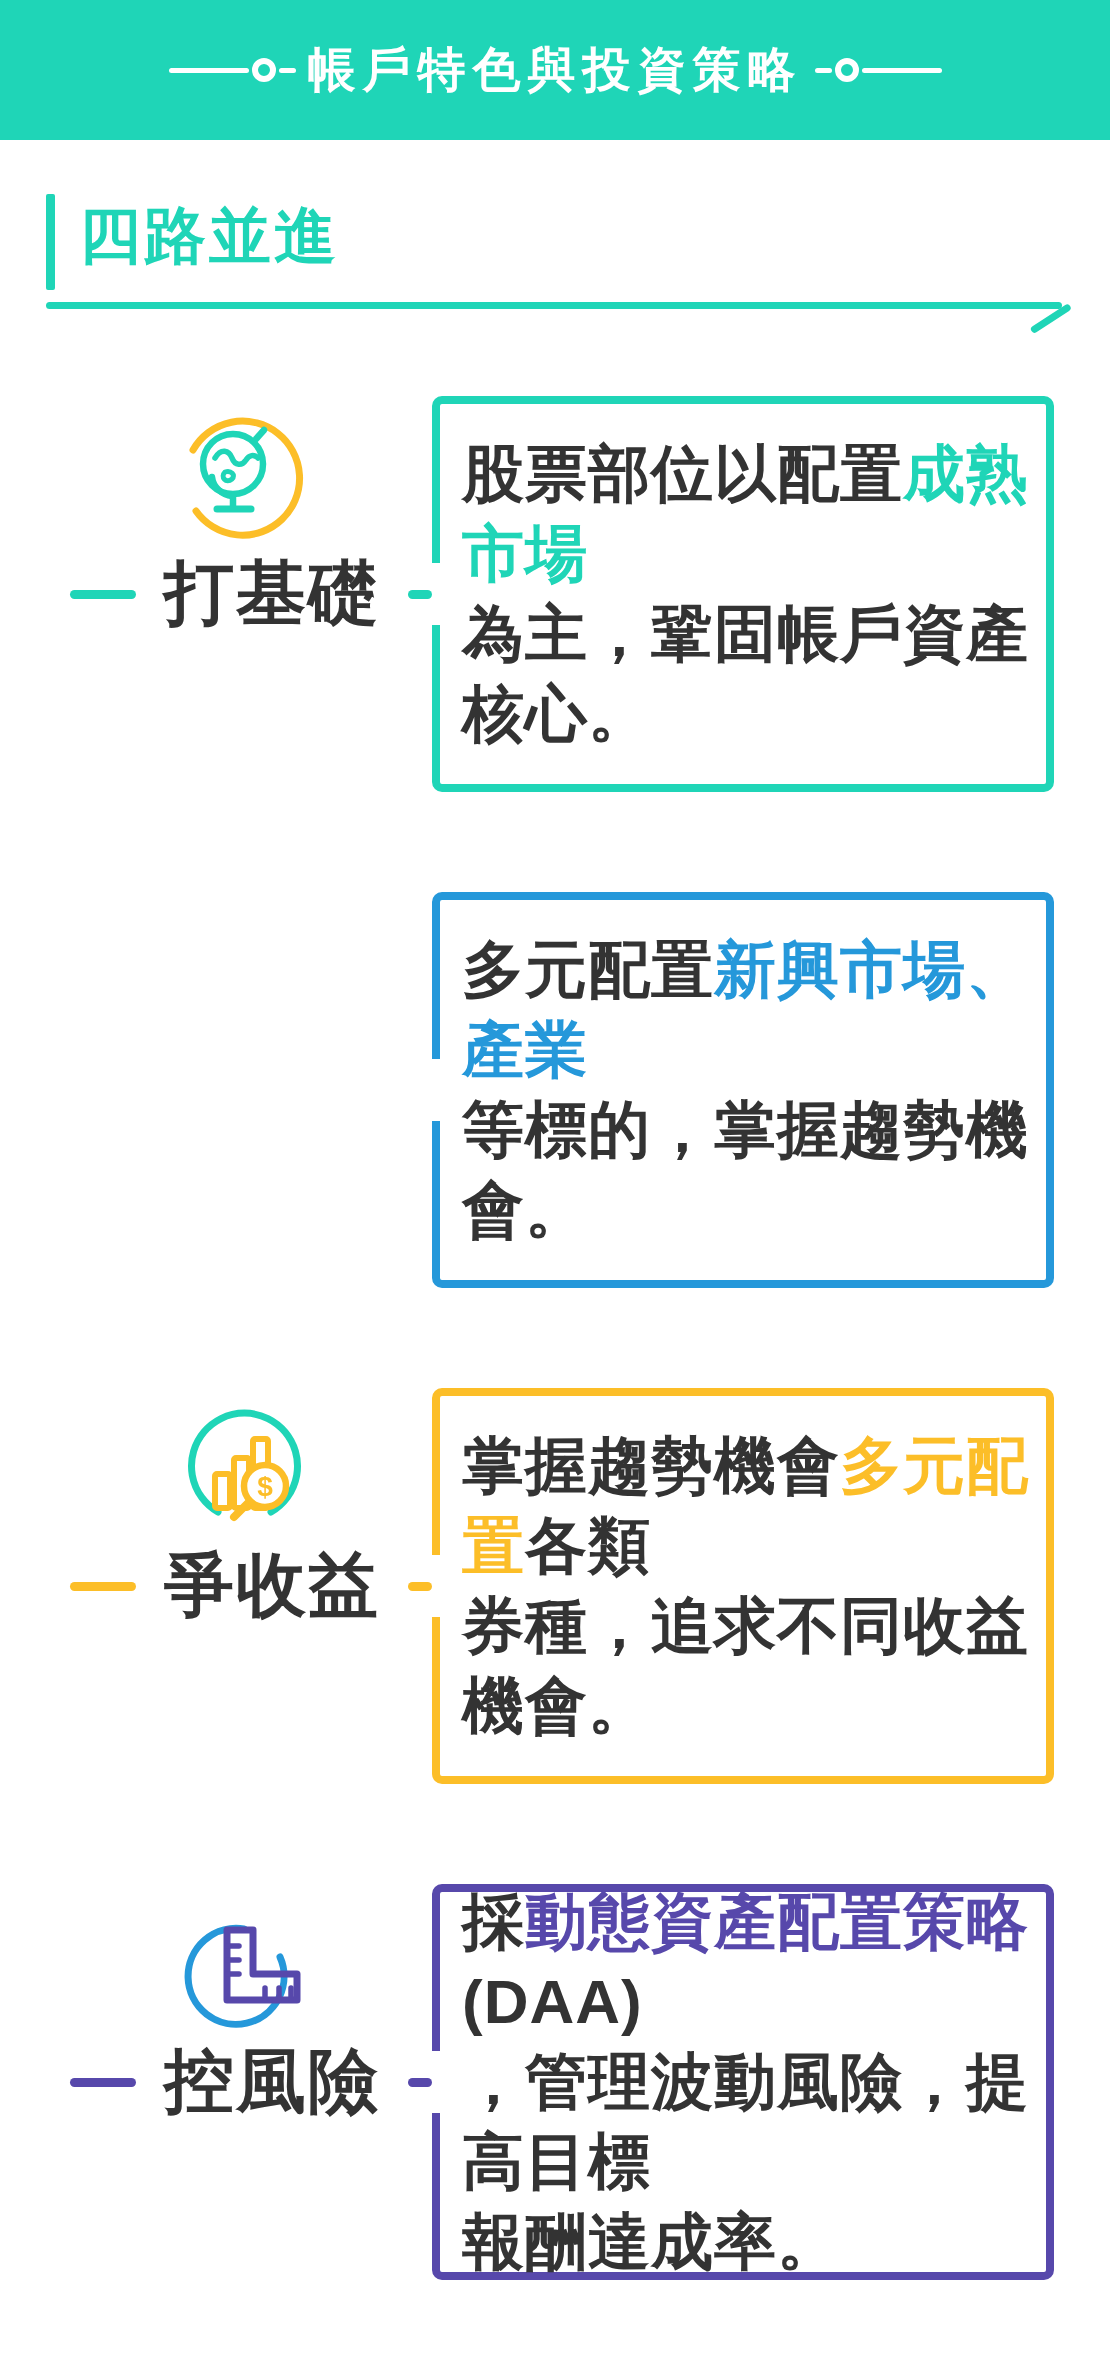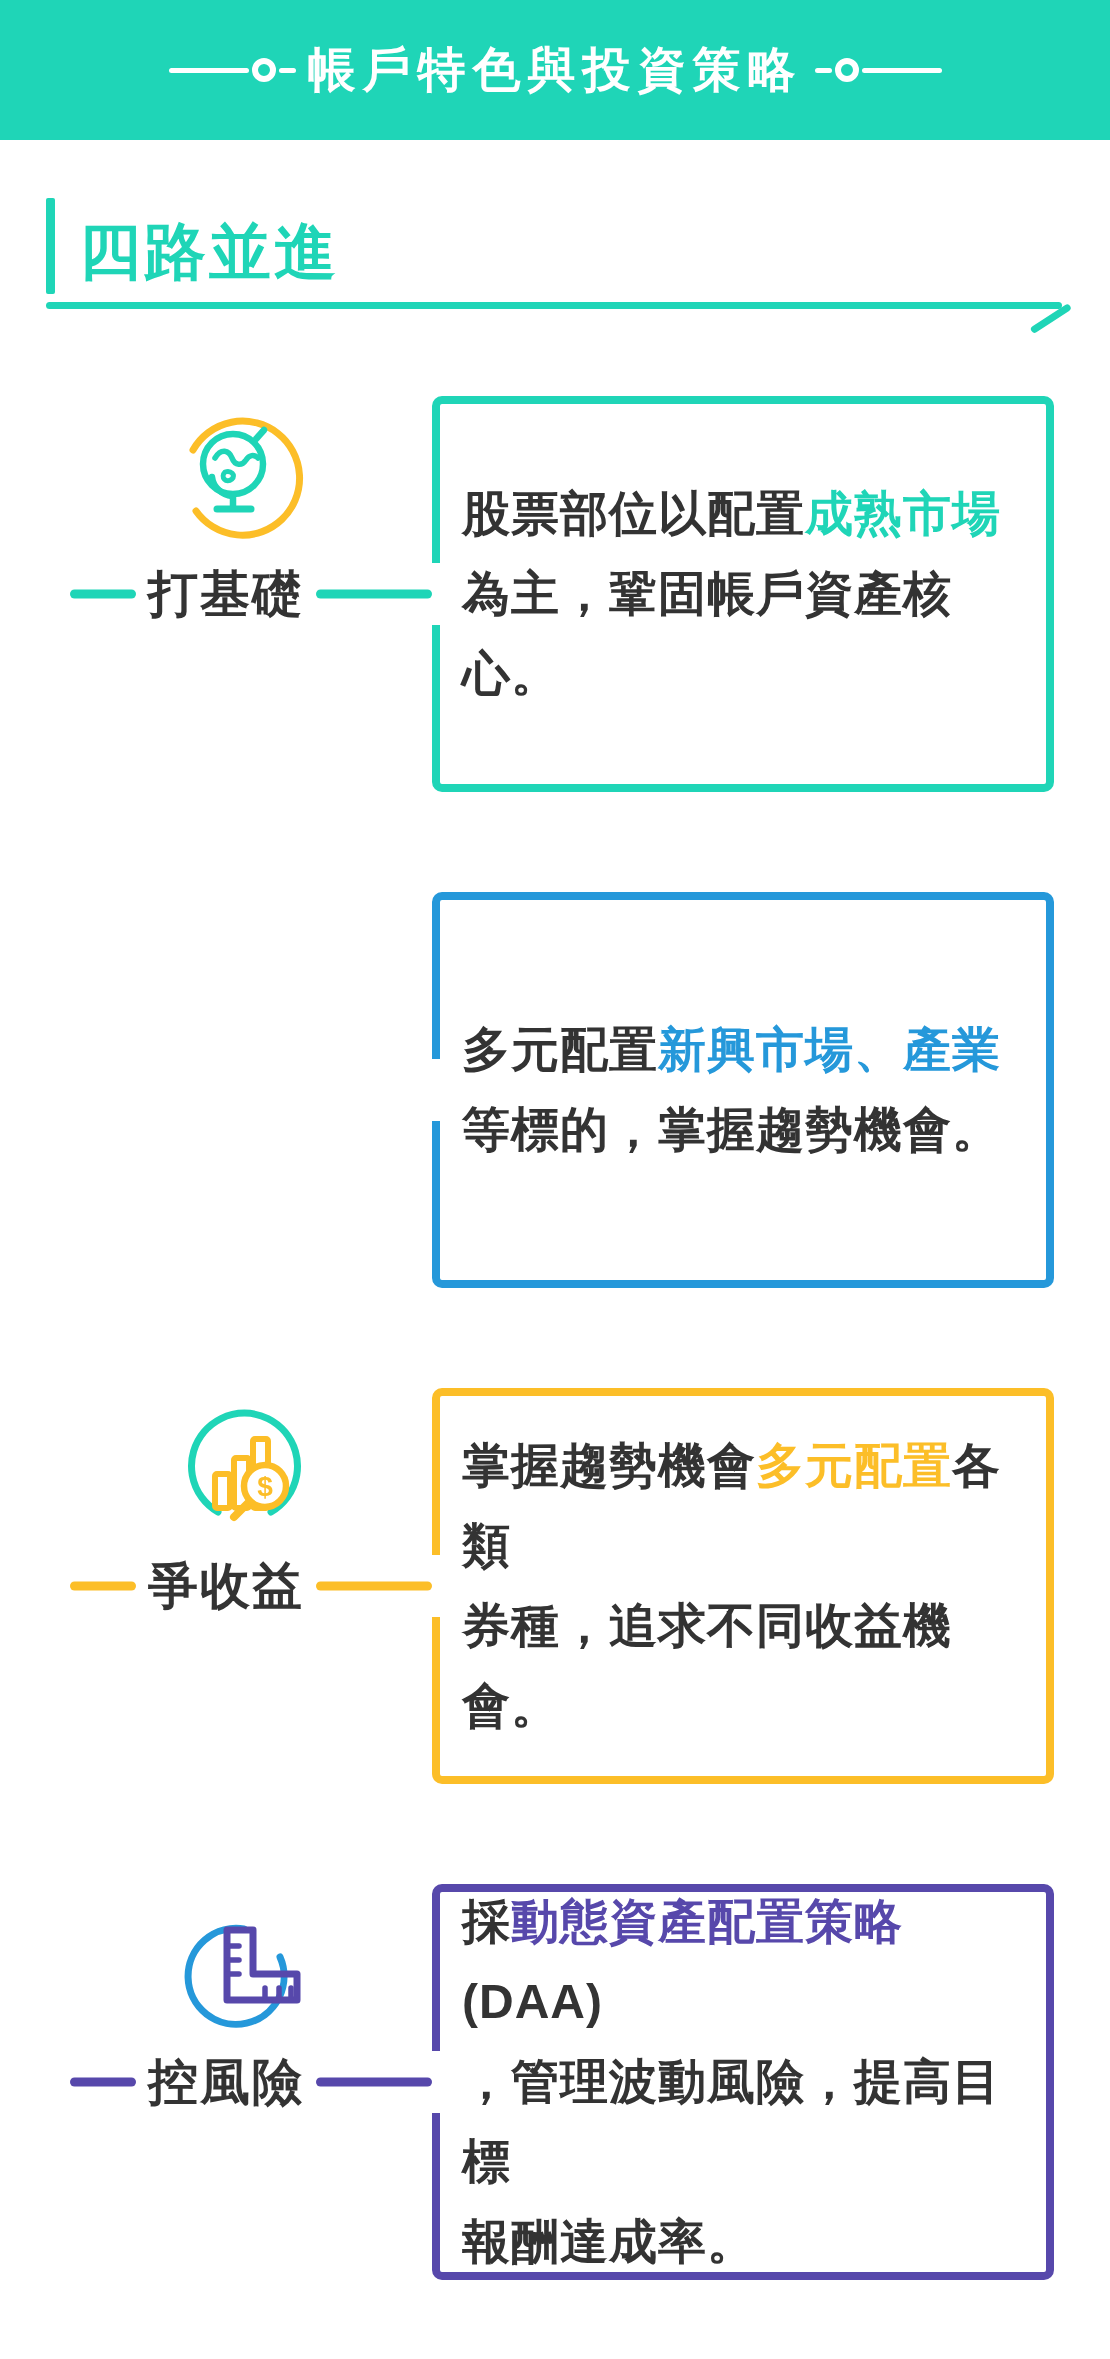--- a/index.html
+++ b/index.html
@@ -23,21 +23,21 @@
   .hring{
     width:24px;height:24px;border:6px solid var(--white);border-radius:50%;
     flex:0 0 auto;margin:0 3px;
   }
   .header-title{
     color:var(--white);font-size:48px;font-weight:bold;letter-spacing:7px;
     margin:0 12px;white-space:nowrap;
   }
   
   .section{margin:54px 46px 0 46px;position:relative;}
-  .section-head{display:flex;align-items:flex-end;height:100px;}
+  .section-head{display:flex;align-items:flex-start;height:100px;}
   .section-bar{width:9px;height:96px;background:var(--teal);border-radius:2px;}
   .section-title{
     color:var(--teal);font-size:62px;font-weight:bold;margin-left:24px;
     letter-spacing:3px;white-space:nowrap;
   }
   .section-underline{
     position:relative;margin-top:8px;height:7px;width:1016px;
     background:var(--teal);border-radius:4px;
   }
   .section-underline .flick{
@@ -56,34 +56,34 @@
   }
   .icon-wrap svg{width:130px;height:130px;display:block;}
   .label-row{
     position:absolute;left:70px;right:0;top:50%;transform:translateY(-50%);
     display:flex;align-items:center;
   }
   .dash{height:9px;border-radius:5px;background:var(--accent);}
   .dash.left{width:66px;flex:0 0 auto;}
   .dash.right{flex:1 1 auto;}
   .item-label{
-    color:var(--dark);font-size:50px;font-weight:bold;white-space:nowrap;
-    margin:0 12px;letter-spacing:2px;text-align:right;
+    color:var(--dark);font-size:70px;font-weight:bold;white-space:nowrap;
+    margin:0 28px;letter-spacing:2px;text-align:right;
   }
   .item-box{
     position:absolute;left:432px;right:56px;top:0;bottom:0;
     border:8px solid var(--accent);border-radius:10px;
     display:flex;align-items:center;padding:0 6px 0 22px;background:transparent;
   }
   .border-gap{
     position:absolute;left:-8px;top:50%;transform:translateY(-50%);
     width:8px;height:62px;background:var(--white);
   }
   .box-text{
-    color:var(--dark);font-size:48px;line-height:80px;font-weight:bold;
+    color:var(--dark);font-size:62px;line-height:80px;font-weight:bold;
     letter-spacing:1px;
   }
   .box-text .hl{color:var(--accent);}
 </style>
 </head>
 <body>
 
 <div class="header">
   <div class="hline long"></div>
   <div class="hring"></div>

